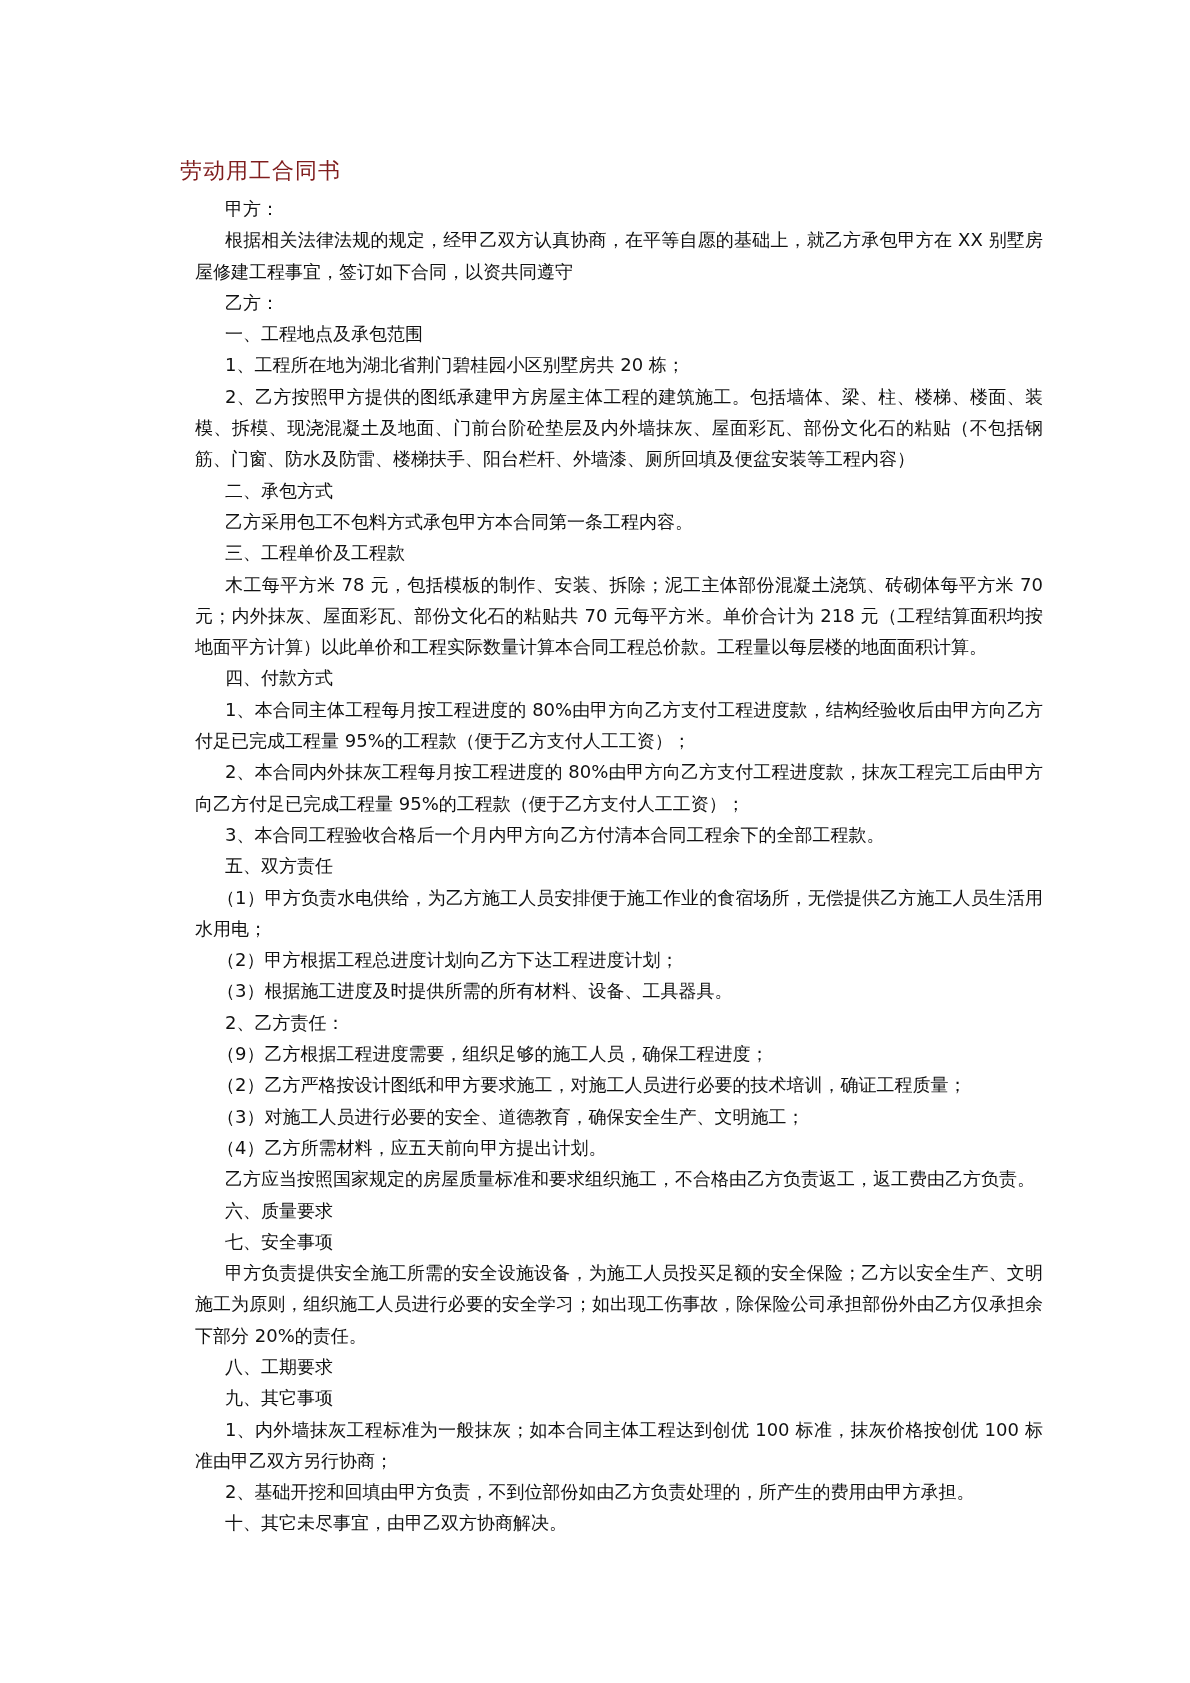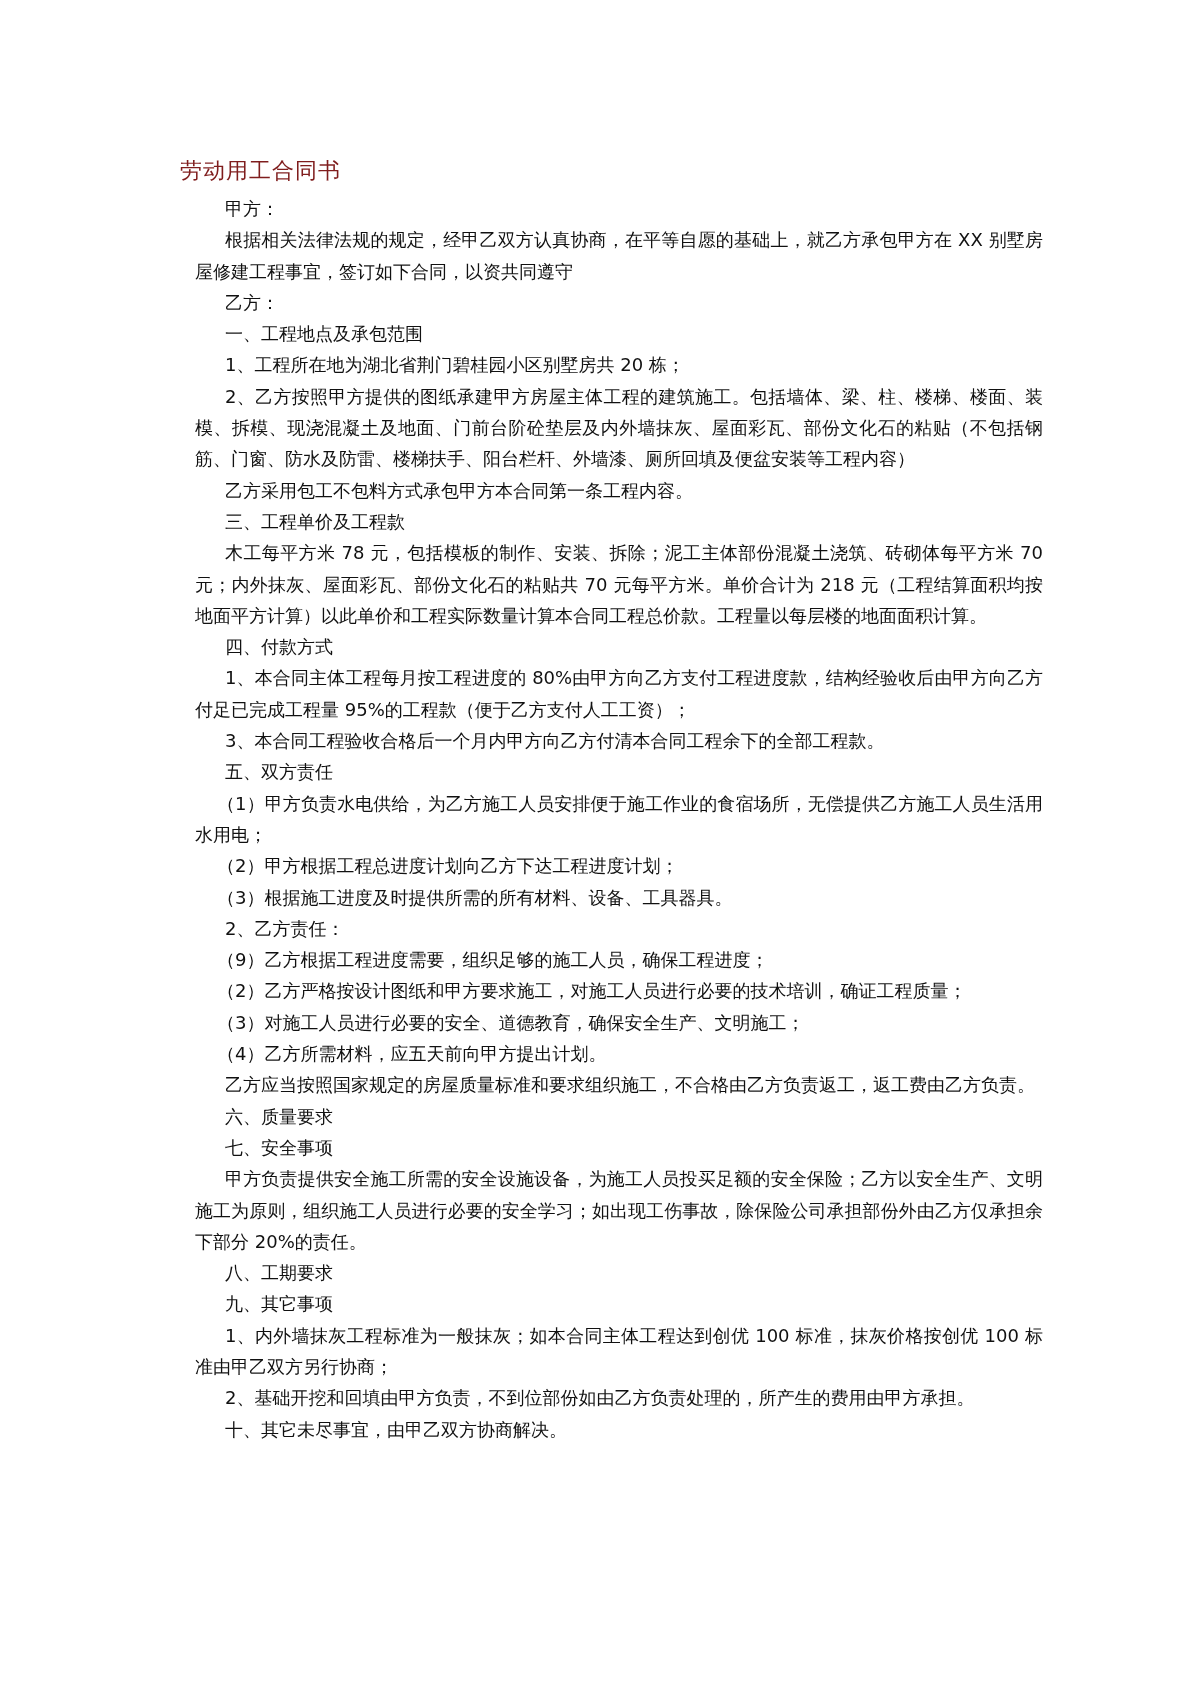--- a/index.html
+++ b/index.html
@@ -26,25 +26,27 @@
 
 <div class="page">
   <div class="title">劳动用工合同书</div>
   <div class="body">
     <p class="p">甲方：</p>
     <p class="p">根据相关法律法规的规定，经甲乙双方认真协商，在平等自愿的基础上，就乙方承包甲方在 XX 别墅房屋修建工程事宜，签订如下合同，以资共同遵守</p>
     <p class="p">乙方：</p>
     <p class="p">一、工程地点及承包范围</p>
     <p class="p">1、工程所在地为湖北省荆门碧桂园小区别墅房共 20 栋；</p>
     <p class="p">2、乙方按照甲方提供的图纸承建甲方房屋主体工程的建筑施工。包括墙体、梁、柱、楼梯、楼面、装模、拆模、现浇混凝土及地面、门前台阶砼垫层及内外墙抹灰、屋面彩瓦、部份文化石的粘贴（不包括钢筋、门窗、防水及防雷、楼梯扶手、阳台栏杆、外墙漆、厕所回填及便盆安装等工程内容）</p>
+    <p class="p">二、承包方式</p>
     <p class="p">乙方采用包工不包料方式承包甲方本合同第一条工程内容。</p>
     <p class="p">三、工程单价及工程款</p>
     <p class="p">木工每平方米 78 元，包括模板的制作、安装、拆除；泥工主体部份混凝土浇筑、砖砌体每平方米 70 元；内外抹灰、屋面彩瓦、部份文化石的粘贴共 70 元每平方米。单价合计为 218 元（工程结算面积均按地面平方计算）以此单价和工程实际数量计算本合同工程总价款。工程量以每层楼的地面面积计算。</p>
     <p class="p">四、付款方式</p>
     <p class="p">1、本合同主体工程每月按工程进度的 80%由甲方向乙方支付工程进度款，结构经验收后由甲方向乙方付足已完成工程量 95%的工程款（便于乙方支付人工工资）；</p>
+    <p class="p">2、本合同内外抹灰工程每月按工程进度的 80%由甲方向乙方支付工程进度款，抹灰工程完工后由甲方向乙方付足已完成工程量 95%的工程款（便于乙方支付人工工资）；</p>
     <p class="p">3、本合同工程验收合格后一个月内甲方向乙方付清本合同工程余下的全部工程款。</p>
     <p class="p">五、双方责任</p>
     <p class="p sub">（1）甲方负责水电供给，为乙方施工人员安排便于施工作业的食宿场所，无偿提供乙方施工人员生活用水用电；</p>
     <p class="p sub">（2）甲方根据工程总进度计划向乙方下达工程进度计划；</p>
     <p class="p sub">（3）根据施工进度及时提供所需的所有材料、设备、工具器具。</p>
     <p class="p">2、乙方责任：</p>
     <p class="p sub">（9）乙方根据工程进度需要，组织足够的施工人员，确保工程进度；</p>
     <p class="p sub">（2）乙方严格按设计图纸和甲方要求施工，对施工人员进行必要的技术培训，确证工程质量；</p>
     <p class="p sub">（3）对施工人员进行必要的安全、道德教育，确保安全生产、文明施工；</p>
     <p class="p sub">（4）乙方所需材料，应五天前向甲方提出计划。</p>

